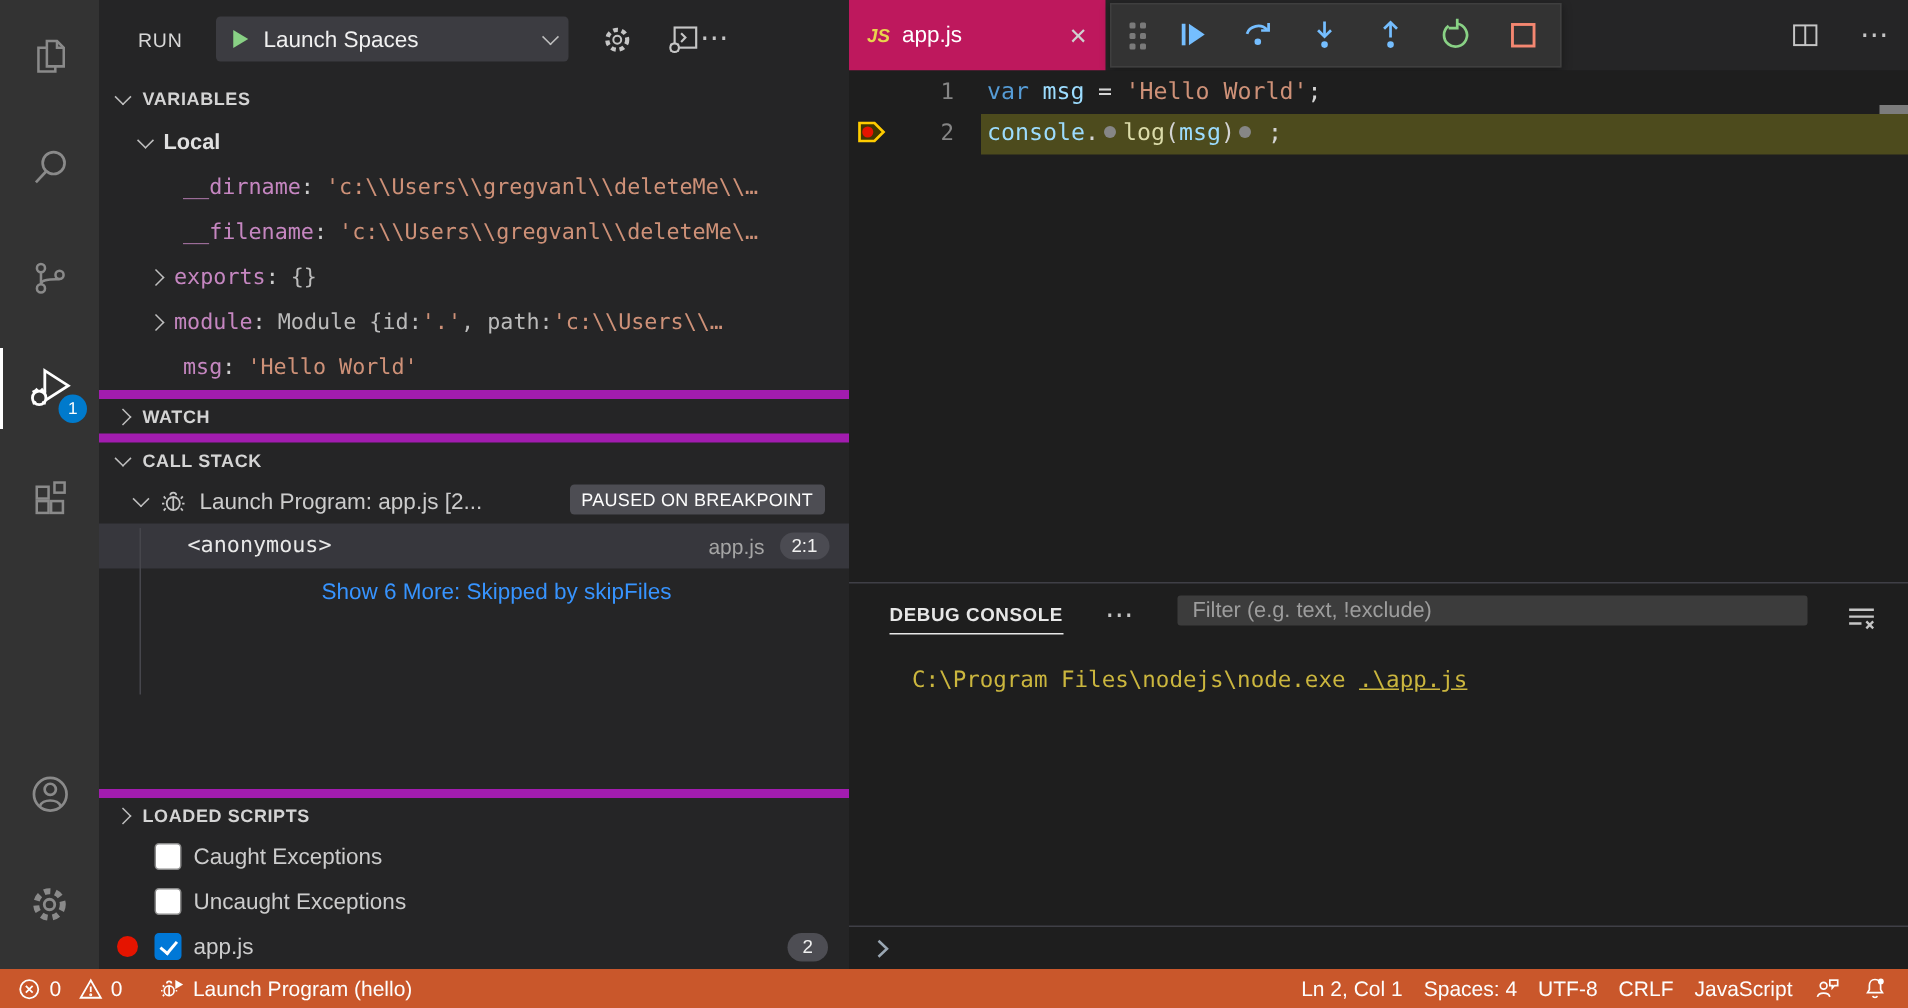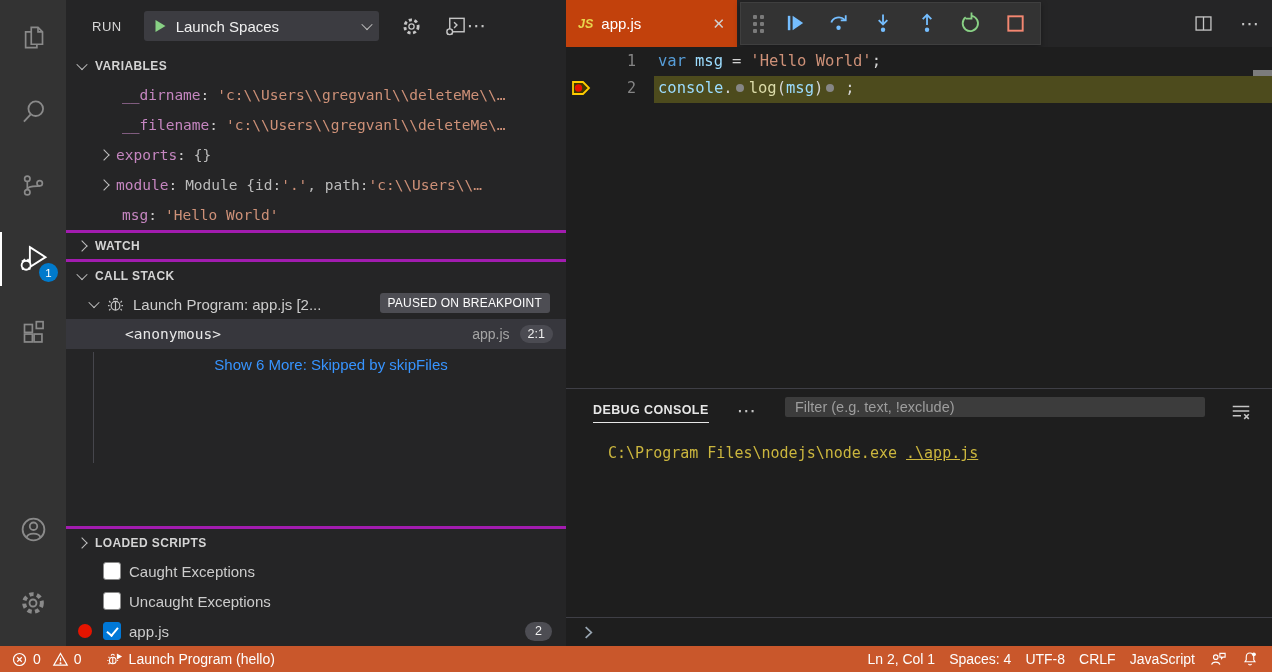--- a/index.html
+++ b/index.html
@@ -27,21 +27,21 @@
   .run-toolbar .tool-ic{margin-left:22px;}
   .dots-glyph{font-size:19px;line-height:10px;color:#c5c5c5;cursor:pointer;letter-spacing:1px;}
 
   .chev{display:inline-block;width:7px;height:7px;border-right:1.6px solid #bfbfbf;border-bottom:1.6px solid #bfbfbf;}
   .chev.down{transform:rotate(45deg) translate(-1px,-1px);}
   .chev.right{transform:rotate(-45deg);}
 
   .sec-h{display:flex;align-items:center;font-size:12px;font-weight:700;color:#d4d4d4;letter-spacing:.4px;
          padding-left:12px;box-sizing:border-box;cursor:pointer;}
   .sec-h .chev{margin-right:9px;}
-  .bt{border-top:3px solid #a21caf;}
+  .bt{border-top:6px solid #a21caf;}
   .h28{height:28px}.h29{height:29px}.h30{height:30px}.h33{height:33px}
 
   .row{display:flex;align-items:center;height:30px;box-sizing:border-box;cursor:pointer;white-space:nowrap;}
   .mono,.code,.vrow{font-family:"DejaVu Sans Mono","Liberation Mono",monospace;}
   .vrow{font-size:14.5px;}
   .vname{color:#c586c0;}
   .vsep{color:#cccccc;margin-right:8px;}
   .vstr{color:#ce9178;}
   .vplain{color:#bbbbbb;}
   .scope-lbl{font-size:14.5px;font-weight:700;color:#e0e0e0;}
@@ -64,21 +64,21 @@
       border-right:2px solid #fff;border-bottom:2px solid #fff;transform:rotate(40deg);}
   .bp-dot{width:14px;height:14px;border-radius:50%;background:#e51400;margin:0 11px 0 12px;flex:none;}
   .bp-label{font-size:15px;color:#cccccc;}
   .count-badge{margin-left:auto;margin-right:14px;background:#4d4d53;color:#f0f0f0;font-size:12.5px;
                min-width:19px;height:19px;border-radius:10px;display:flex;align-items:center;justify-content:center;padding:0 4px;}
   .filler{flex:1;}
 
   
   .editor-group{position:absolute;left:566px;top:0;width:706px;height:646px;}
   .tabbar{position:relative;height:47px;background:#252526;}
-  .tab{position:absolute;left:0;top:0;width:171px;height:47px;background:#c2410c;display:flex;align-items:center;
+  .tab{position:absolute;left:0;top:0;width:171px;height:47px;background:#be185d;display:flex;align-items:center;
        padding:12px 12px;box-sizing:border-box;cursor:pointer;}
   .js-badge{color:#e8d44d;font-weight:700;font-size:12.5px;font-style:italic;margin-right:8px;}
   .tab-label{font-size:15px;color:#ffffff;flex:1;}
   .tab-close{color:#d0d0d0;font-size:15px;cursor:pointer;margin-left:10px;}
   .tab-actions{position:absolute;right:12px;top:0;height:47px;display:flex;align-items:center;gap:26px;color:#c5c5c5;}
 
   .debug-toolbar{position:absolute;left:174px;top:2px;height:43px;background:#333333;border:1px solid #3f3f3f;
                  box-shadow:0 2px 6px rgba(0,0,0,.35);display:flex;align-items:center;gap:19px;padding:0 12px;box-sizing:border-box;}
   .dt-btn{cursor:pointer;display:flex;align-items:center;justify-content:center;width:25px;height:25px;}
   .grip{cursor:grab;display:grid;grid-template-columns:4px 4px;gap:3px;}
@@ -211,20 +211,24 @@
         </svg>
       </span>
       <span class="dots-glyph">⋯</span>
     </div>
 
     <div class="sec-h h28">
       <span class="chev down"></span>
       <span>VARIABLES</span>
     </div>
 
+    <div class="row" style="padding-left:27px">
+      <span class="chev down tree-chev"></span>
+      <span class="scope-lbl">Local</span>
+    </div>
 
     <div class="row vrow" style="padding-left:56px">
       <span class="vname">__dirname</span>
         <span class="vsep">:</span>
       <span class="vstr">'c:\\Users\\gregvanl\\deleteMe\\…</span>
     </div>
     <div class="row vrow" style="padding-left:56px">
       <span class="vname">__filename</span>
         <span class="vsep">:</span>
       <span class="vstr">'c:\\Users\\gregvanl\\deleteMe\…</span>

